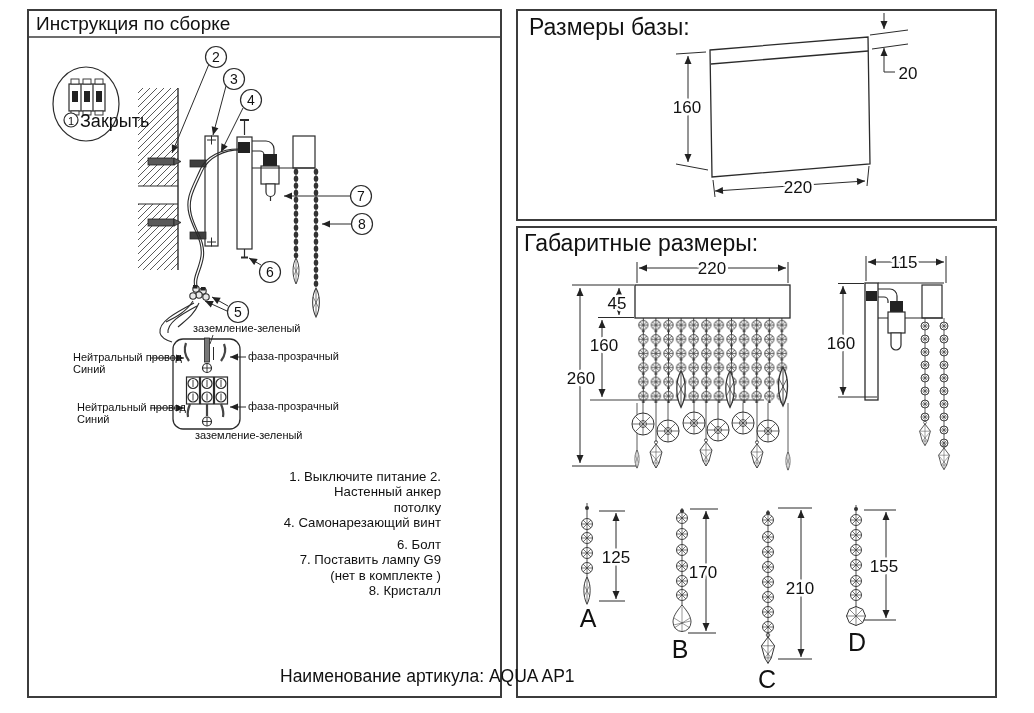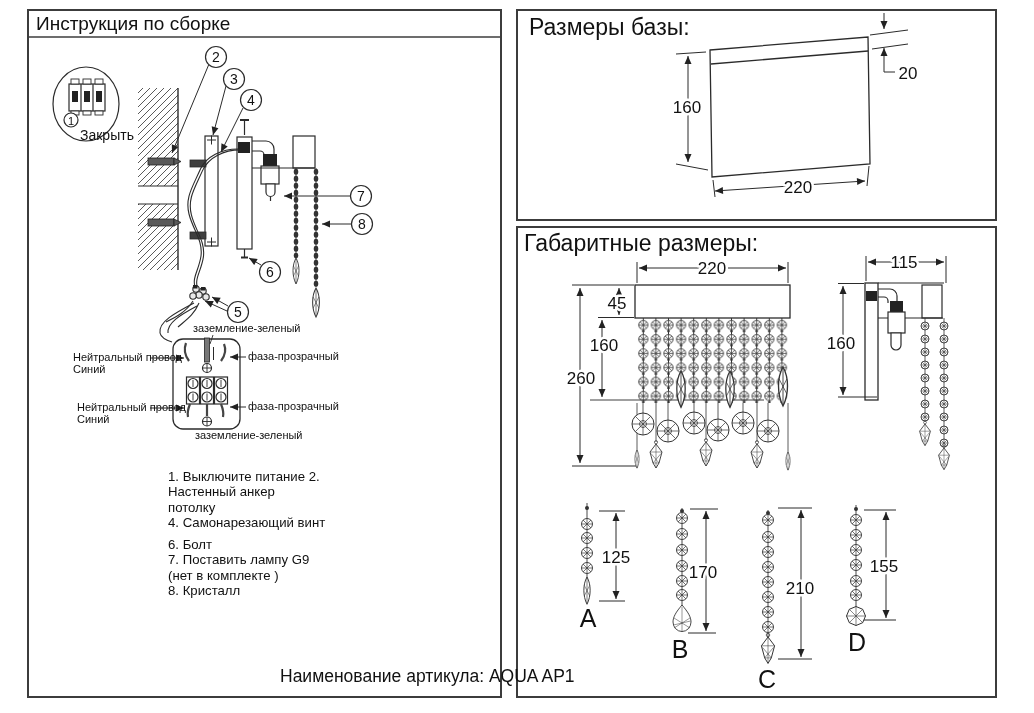--- a/index.html
+++ b/index.html
@@ -4,31 +4,31 @@
 <style>
   html,body{margin:0;padding:0;background:#fff;}
   .page{position:relative;width:1034px;height:713px;background:#fff;
         font-family:"Liberation Sans",sans-serif;color:#111;overflow:hidden;}
   .art{position:absolute;left:0;top:0;}
   .txt{position:absolute;white-space:nowrap;line-height:1.1;}
   .title-left{left:36px;top:14px;font-size:19px;}
   .title-base{left:529px;top:15px;font-size:23px;}
   .title-overall{left:524px;top:231px;font-size:23px;}
   .article-line{left:280px;top:667px;width:480px;text-align:left;font-size:17.5px;}
-  .breaker-label{left:80px;top:128px;font-size:14px;}
+  .breaker-label{left:80px;top:112px;font-size:18px;}
   .wlabel{font-size:11px;}
   .w-ground-top{left:193px;top:322px;}
   .w-neutral-top1{left:73px;top:351px;}
   .w-neutral-top2{left:73px;top:363px;}
   .w-phase-top{left:248px;top:350px;}
   .w-neutral-bot1{left:77px;top:401px;}
   .w-neutral-bot2{left:77px;top:413px;}
   .w-phase-bot{left:248px;top:400px;}
   .w-ground-bot{left:195px;top:429px;}
-  .steps{position:absolute;left:168px;top:469px;width:255px;font-size:13.2px;line-height:15.3px;}
+  .steps{position:absolute;left:186px;top:469px;width:255px;font-size:13.2px;line-height:15.3px;text-align:right;}
   .steps .gap{margin-top:7px;}
   svg text{font-family:"Liberation Sans",sans-serif;fill:#111;}
   .dim{font-size:17px;text-anchor:middle;paint-order:stroke;stroke:#fff;stroke-width:5px;stroke-linejoin:round;}
   .letter{font-size:25px;text-anchor:middle;}
   .cnum{font-size:14px;text-anchor:middle;}
   .cnum-sm{font-size:11px;text-anchor:middle;}
 </style>
 </head>
 <body>
 

